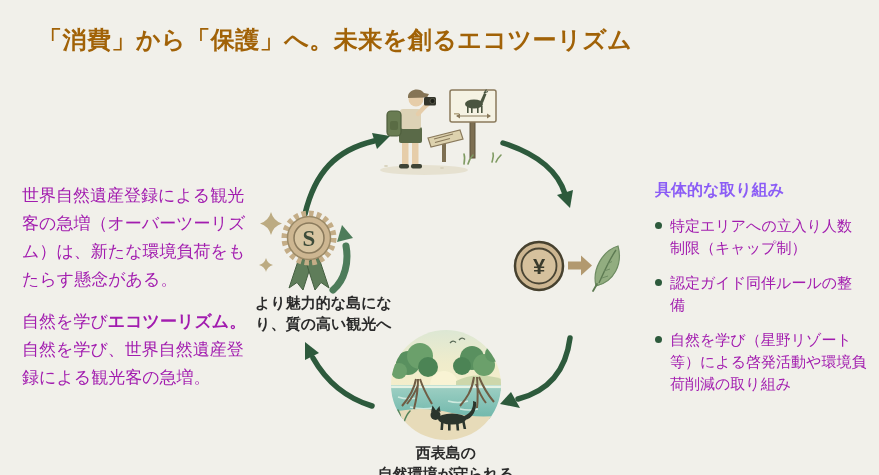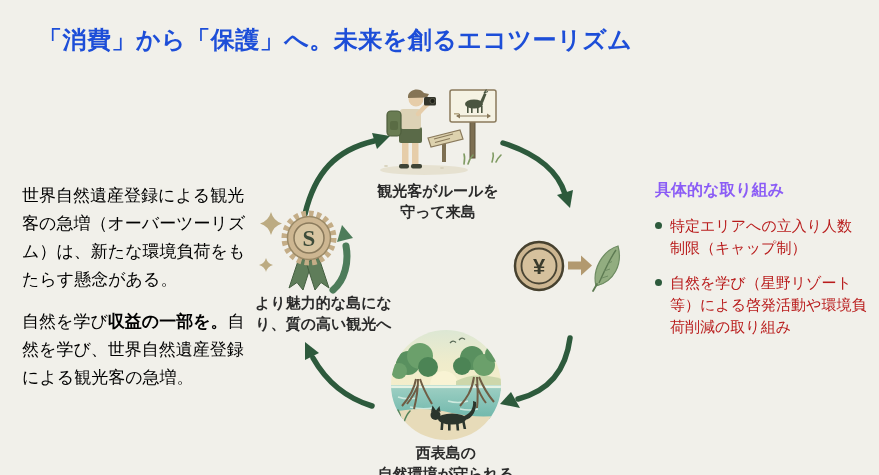--- a/index.html
+++ b/index.html
@@ -9,40 +9,40 @@
     font-family:"Liberation Sans","DejaVu Sans",sans-serif;
     color:#333;
     position:relative;
     overflow:hidden;
   }
   .slide { position:absolute; inset:0; }
   .abs { position:absolute; }
 
   .title {
     left:38px; top:26px;
-    font-size:24px; font-weight:bold; color:#1d4ed8;
+    font-size:24px; font-weight:bold; color:#a16207;
     letter-spacing:0.5px; line-height:1.2;
   }
 
   
   .intro { left:22px; top:182px; width:232px; }
-  .intro p { font-size:17px; line-height:28px; color:#000000; }
+  .intro p { font-size:17px; line-height:28px; color:#a21caf; }
   .intro p + p { margin-top:14px; }
   .intro .kw { font-weight:bold; }
 
   
   .initiatives { left:655px; top:180px; width:212px; }
   .initiatives h2 { font-size:16px; font-weight:bold; color:#8b5cf6; margin-bottom:14px; }
   .initiatives ul { list-style:none; }
   .initiatives li { display:flex; align-items:flex-start; margin-bottom:13px; }
   .initiatives .dot {
     width:7px; height:7px; border-radius:50%;
     background:#2d5a3c; flex:0 0 7px; margin:7px 8px 0 0;
   }
-  .initiatives .li-text { font-size:15px; line-height:22px; color:#b91c1c; }
+  .initiatives .li-text { font-size:15px; line-height:22px; color:#a21caf; }
 
   
   .node { position:absolute; display:flex; flex-direction:column; align-items:center; }
   .cycle-label {
     font-size:15px; font-weight:bold; color:#2b2b2b;
     text-align:center; white-space:pre-line; line-height:21px;
   }
   .node-top    { left:347px; top:80px;  width:182px; }
   .node-right  { left:503px; top:238px; width:130px; }
   .node-bottom { left:365px; top:329px; width:162px; }
@@ -58,29 +58,33 @@
 </style>
 </head>
 <body>
 
 <div class="slide">
 
   <h1 class="abs title">「消費」から「保護」へ。未来を創るエコツーリズム</h1>
 
   <div class="abs intro">
     <p>世界自然遺産登録による観光客の急増（オーバーツーリズム）は、新たな環境負荷をもたらす懸念がある。</p>
-    <p><span>自然を学び</span><span class="kw">収益の一部を。</span><span>自然を学び、世界自然遺産登録による観光客の急増。</span></p>
+    <p><span>自然を学び</span><span class="kw">エコツーリズム。</span><span>自然を学び、世界自然遺産登録による観光客の急増。</span></p>
   </div>
 
   <div class="abs initiatives">
     <h2>具体的な取り組み</h2>
     <ul>
       <li>
           <span class="dot"></span>
           <span class="li-text">特定エリアへの立入り人数制限（キャップ制）</span>
+        </li>
+      <li>
+          <span class="dot"></span>
+          <span class="li-text">認定ガイド同伴ルールの整備</span>
         </li>
       <li>
           <span class="dot"></span>
           <span class="li-text">自然を学び（星野リゾート等）による啓発活動や環境負荷削減の取り組み</span>
         </li>
     </ul>
   </div>
 
   <svg class="abs arrows" width="879" height="475" viewBox="0 0 879 475">
     <g stroke="#2d5a3c" stroke-width="5.5" stroke-linecap="round" fill="none">
@@ -146,22 +150,20 @@
         <rect x="52" y="17" width="12" height="8.5" rx="1.5" fill="#34352b"></rect>
         <circle cx="60.5" cy="21" r="2.6" fill="#1e1f18" stroke="#565648" stroke-width="1"></circle>
       </g>
 
       <g stroke="#7f9a62" stroke-width="1.6" fill="none" stroke-linecap="round">
         <path d="M92,84 c1,-5 1,-7 0,-10 M96,84 c1,-4 3,-7 5,-9 M120,82 c1,-4 2,-6 1,-9 M124,82 c1,-3 3,-5 5,-7"></path>
       </g>
       <ellipse cx="70" cy="88" rx="2" ry="0.9" fill="#d8d2bc"></ellipse>
       <ellipse cx="14" cy="86" rx="2" ry="0.9" fill="#d8d2bc"></ellipse>
     </svg>
-    <div class="cycle-label">観光客がルールを
-守って来島</div>
   </div>
 
   <div class="node node-right">
     <svg width="112" height="58" viewBox="0 0 112 58">
       <g>
         <circle cx="27" cy="28" r="24" fill="#cdb691" stroke="#46412f" stroke-width="2.5"></circle>
         <circle cx="27" cy="28" r="17.5" fill="#d6c19d" stroke="#4a4534" stroke-width="1.8"></circle>
         <text x="27" y="36" text-anchor="middle" font-size="22" font-weight="bold" fill="#3a3b2c" font-family="Liberation Sans, DejaVu Sans, sans-serif">¥</text>
       </g>
       <polygon points="56,23.5 69,23.5 69,17.5 80,27.5 69,37.5 69,31.5 56,31.5" fill="#b2996f"></polygon>

